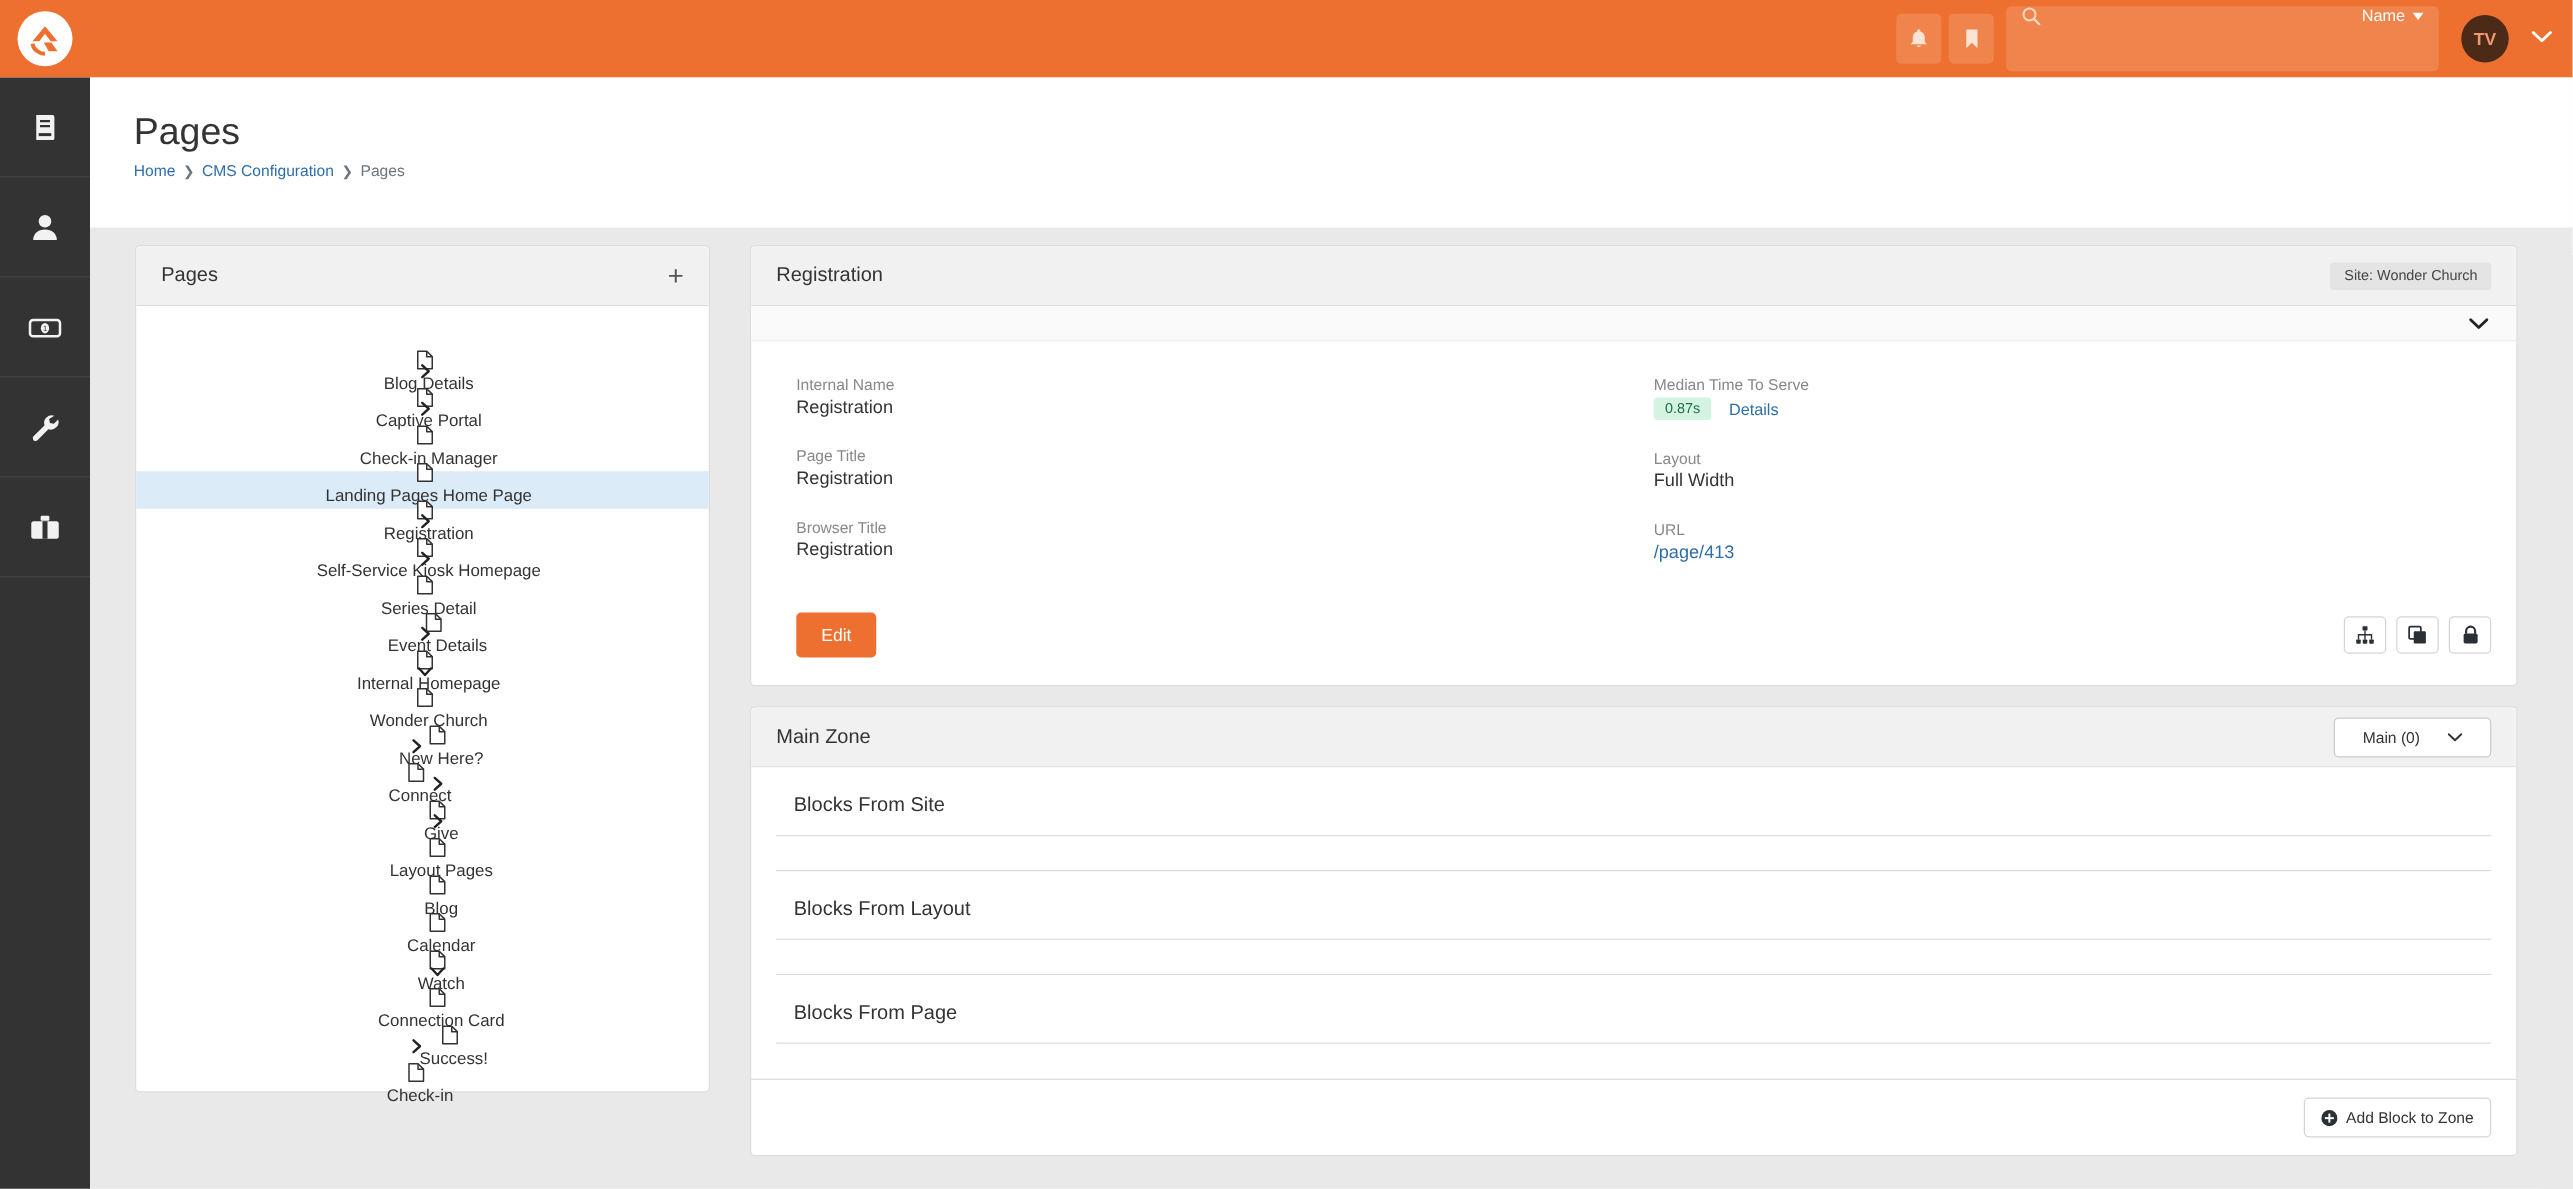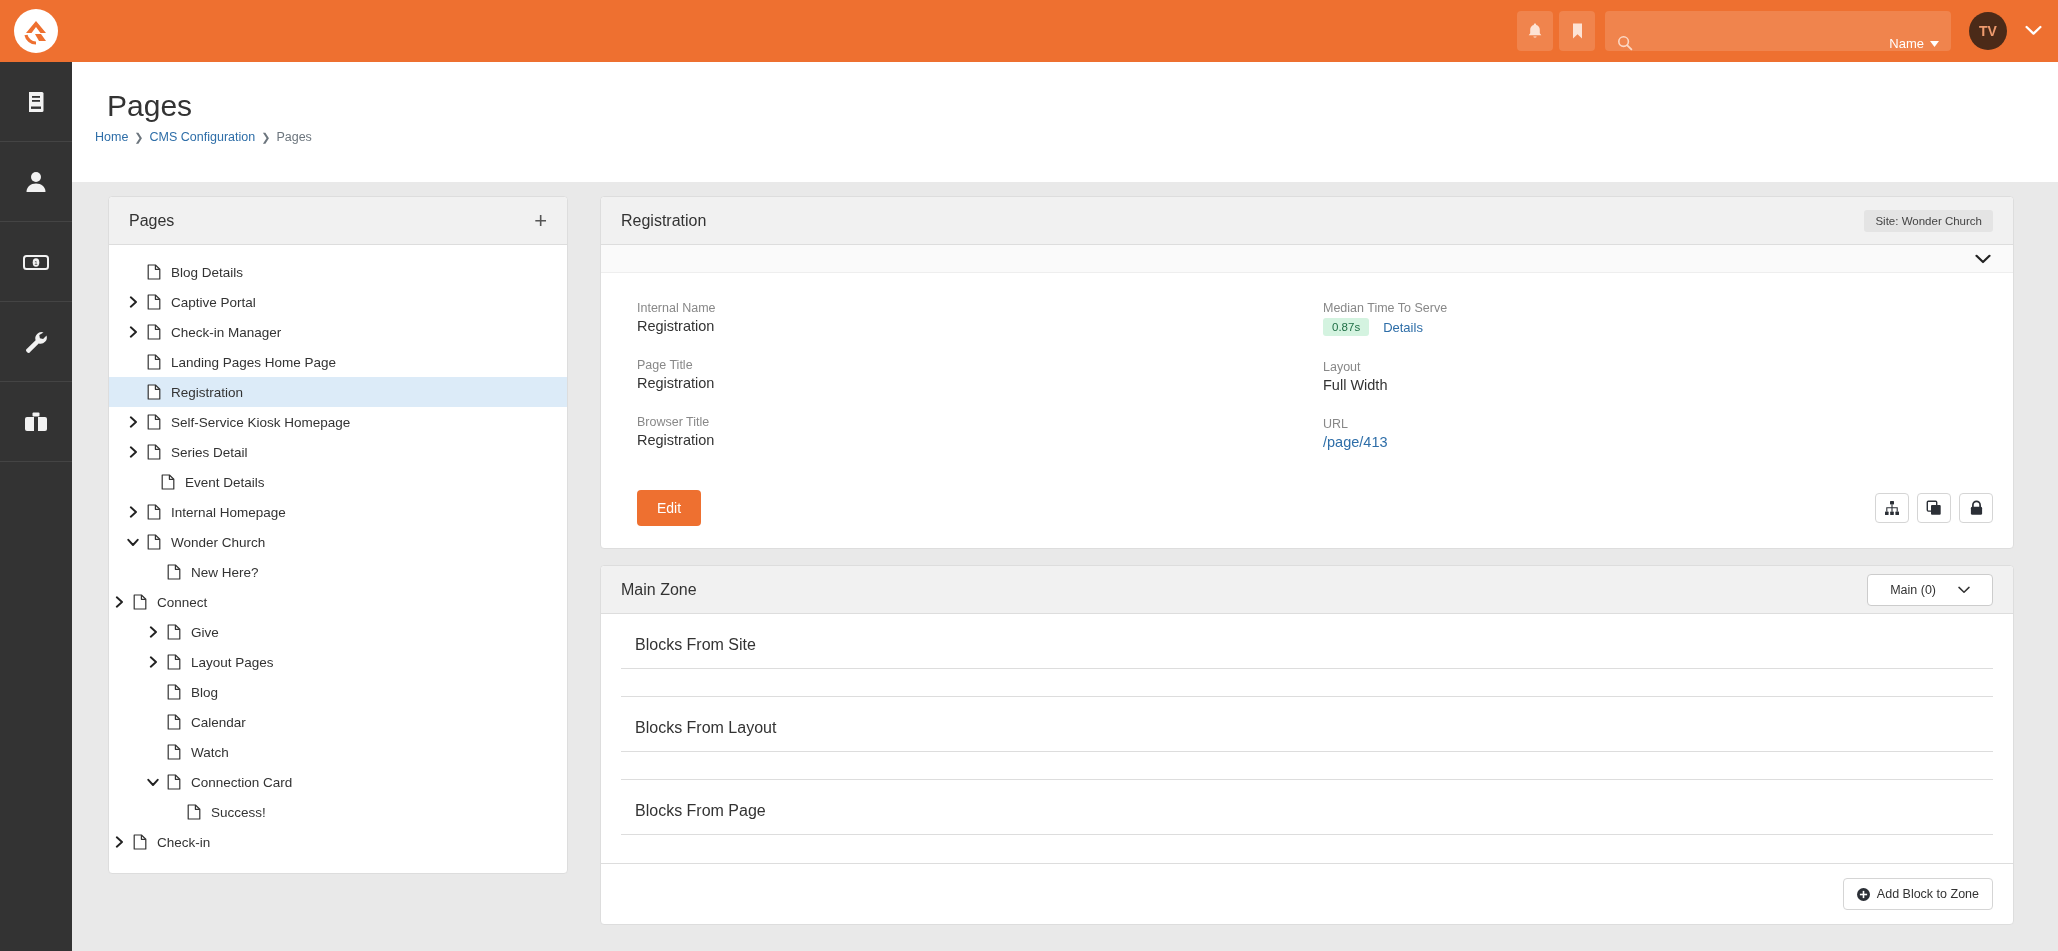--- a/index.html
+++ b/index.html
@@ -33,24 +33,24 @@
     gap: 6px;
   }
   .tb-icon-btn {
     width: 36px; height: 40px;
     background: rgba(255,255,255,0.14);
     border-radius: 4px;
     display: flex; align-items: center; justify-content: center;
     cursor: pointer;
   }
   .search-box {
-    width: 346px; height: 40px;
+    width: 346px; height: 52px;
     background: rgba(255,255,255,0.14);
     border-radius: 4px;
-    display: flex; align-items: flex-end;
+    display: flex; align-items: flex-start;
     padding: 0 12px;
     margin-left: 4px;
   }
   .search-input {
     flex: 1; border: none; background: transparent; outline: none;
     color: #fff; font-size: 13px; margin-left: 10px;
     font-family: "Liberation Sans", sans-serif;
   }
   .search-input::placeholder { color: rgba(255,255,255,0.75); }
   .search-scope {
@@ -83,21 +83,21 @@
   .page-head {
     position: absolute; top: 62px; left: 72px;
     width: 1986px; height: 120px;
     background: #ffffff;
   }
   .page-title {
     position: absolute; left: 35px; top: 27px;
     font-size: 30px; color: #333; font-weight: 400;
   }
   .breadcrumb {
-    position: absolute; left: 23px; top: 68px;
+    position: absolute; left: 35px; top: 68px;
     font-size: 12.5px; color: #6c757d;
     display: flex; align-items: center; gap: 6px;
   }
   .breadcrumb a { color: #2e6ea8; text-decoration: none; }
   .bc-sep { color: #6c757d; font-size: 11px; }
 
   
   .body-area {
     position: absolute; top: 182px; left: 72px;
     width: 1986px; height: 769px;
@@ -125,20 +125,21 @@
     margin-left: auto; color: #555; font-size: 22px; line-height: 1;
     cursor: pointer; font-weight: 300;
   }
   .tree { padding: 12px 0 16px 0; }
   .tree-row {
     height: 30px;
     display: flex; align-items: center;
     font-size: 13.5px; color: #333;
     cursor: pointer;
     padding-right: 10px;
+    flex-direction: column;
   }
   .tree-row.selected { background: #dcebf8; }
   .chev {
     width: 20px; flex: 0 0 20px;
     display: flex; align-items: center; justify-content: center;
     color: #333;
   }
   .doc-ico {
     width: 22px; flex: 0 0 22px;
     display: flex; align-items: center; justify-content: center;

